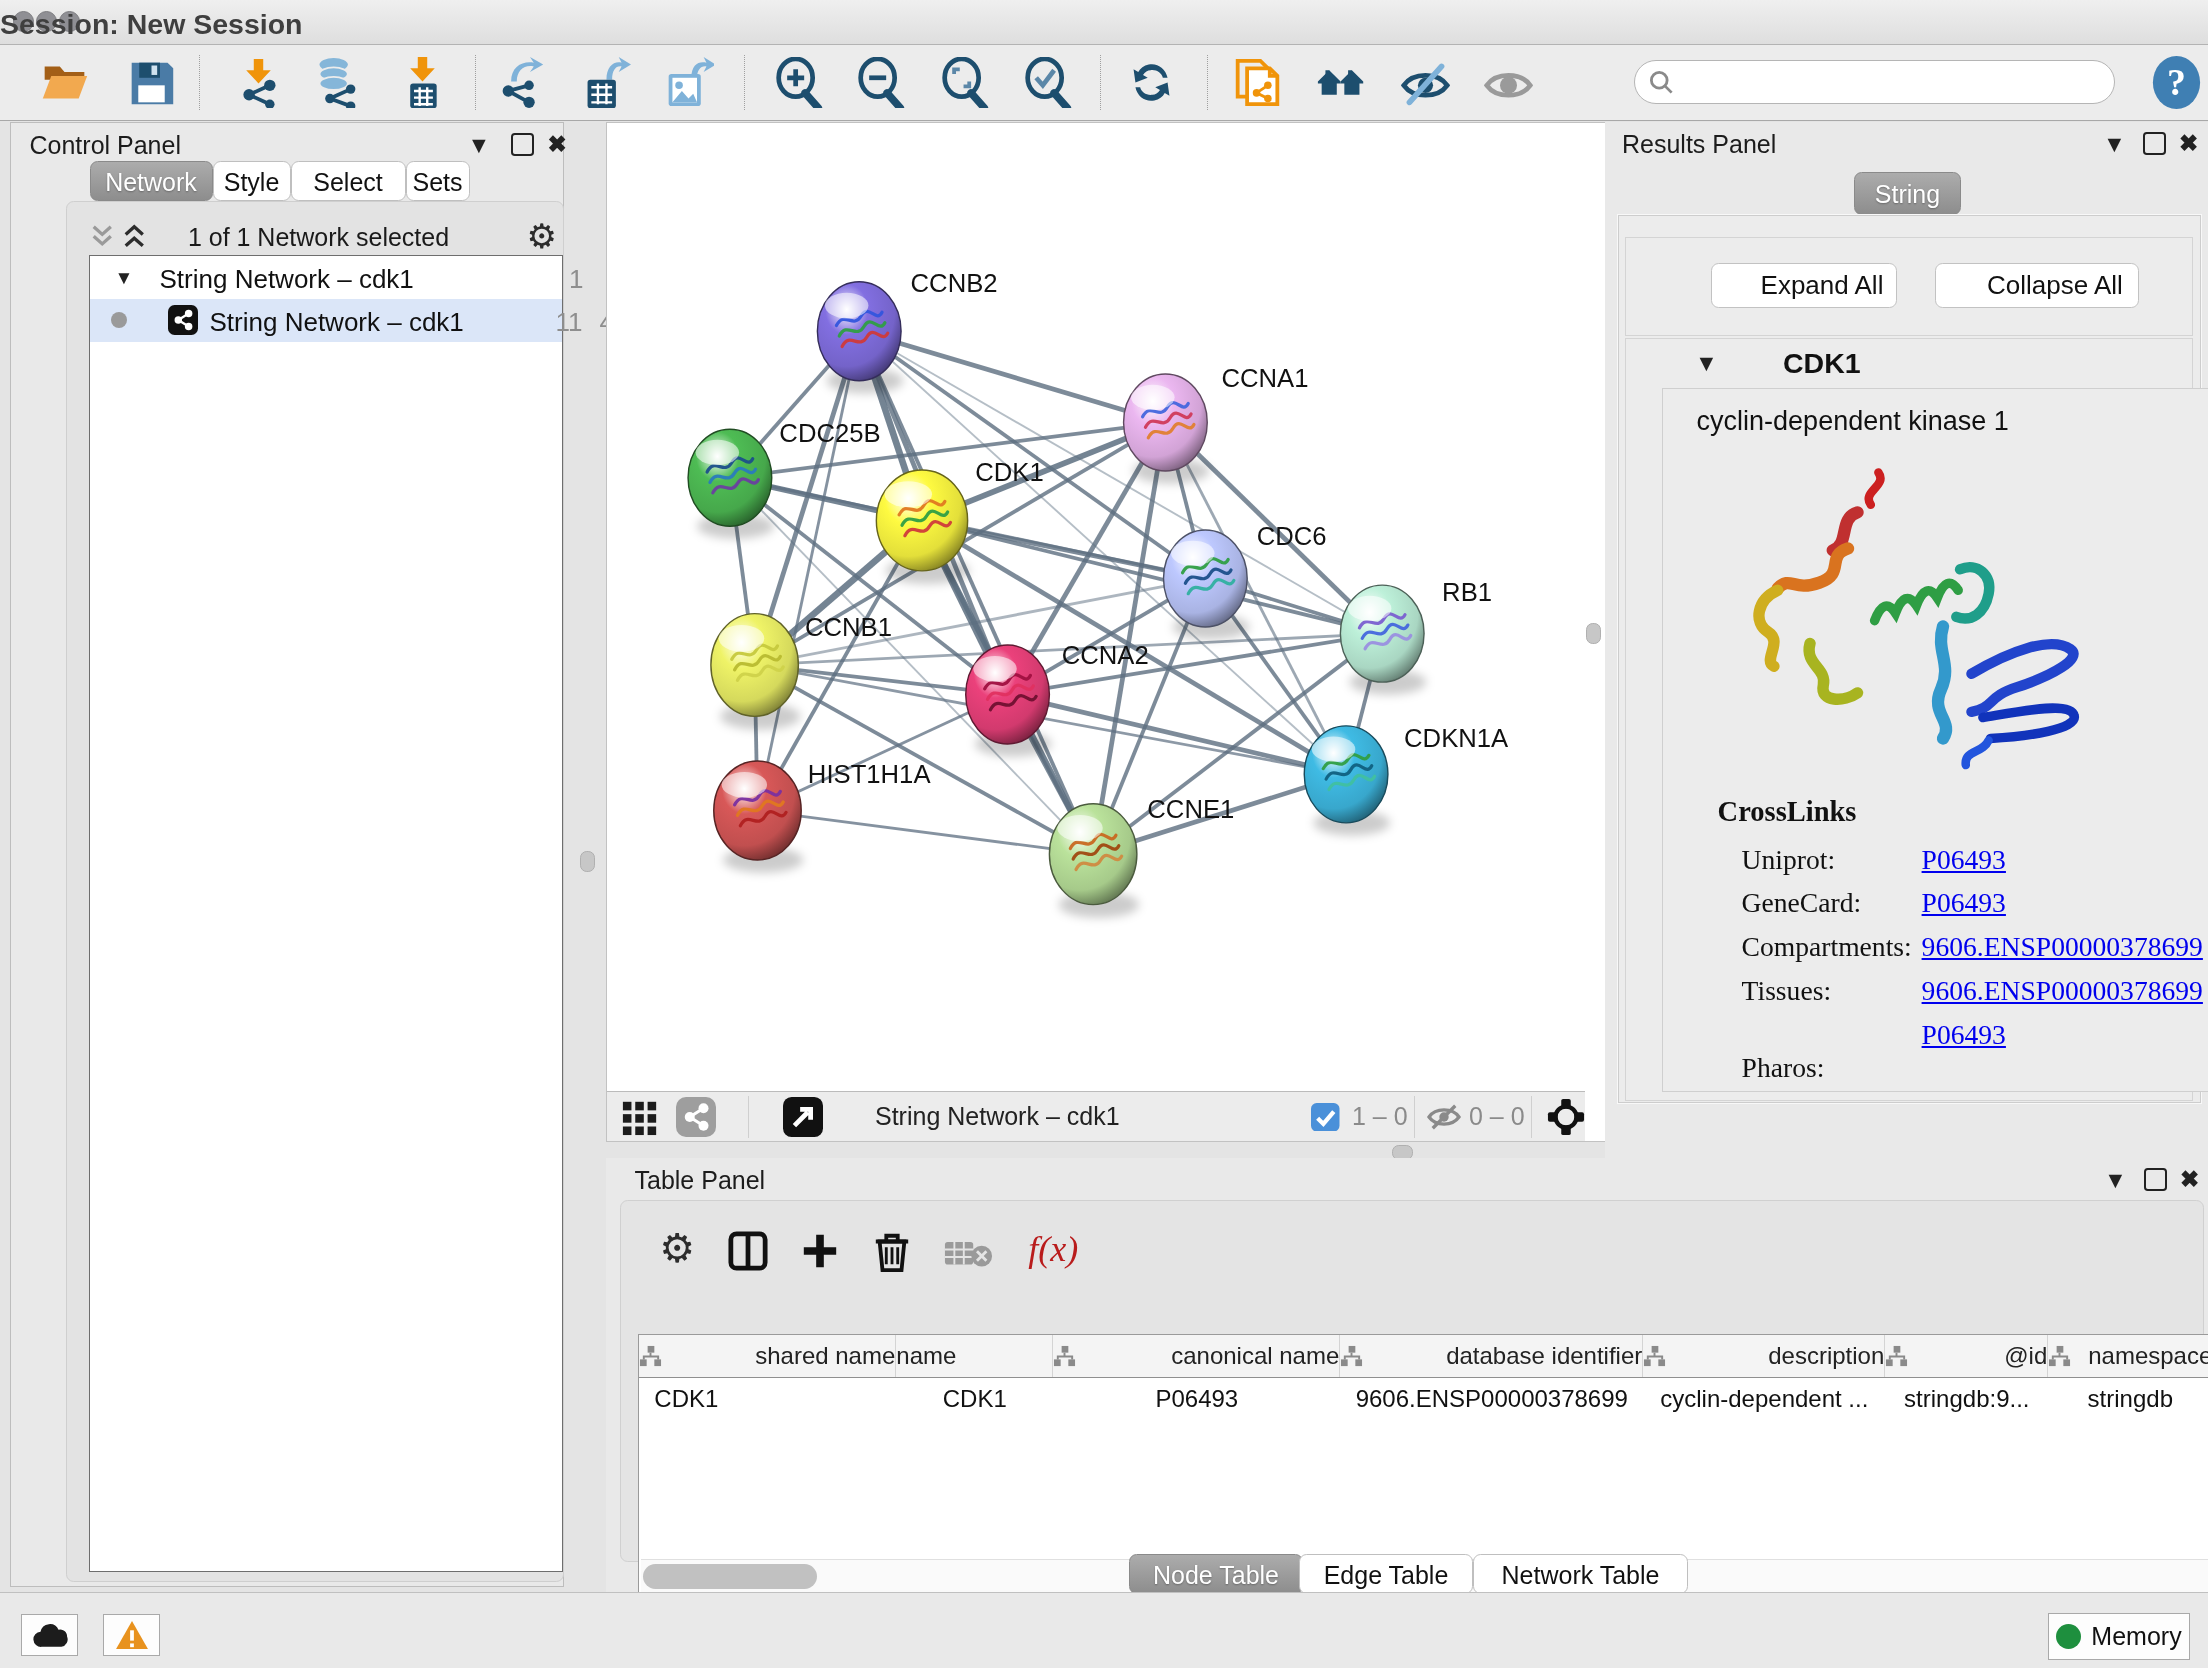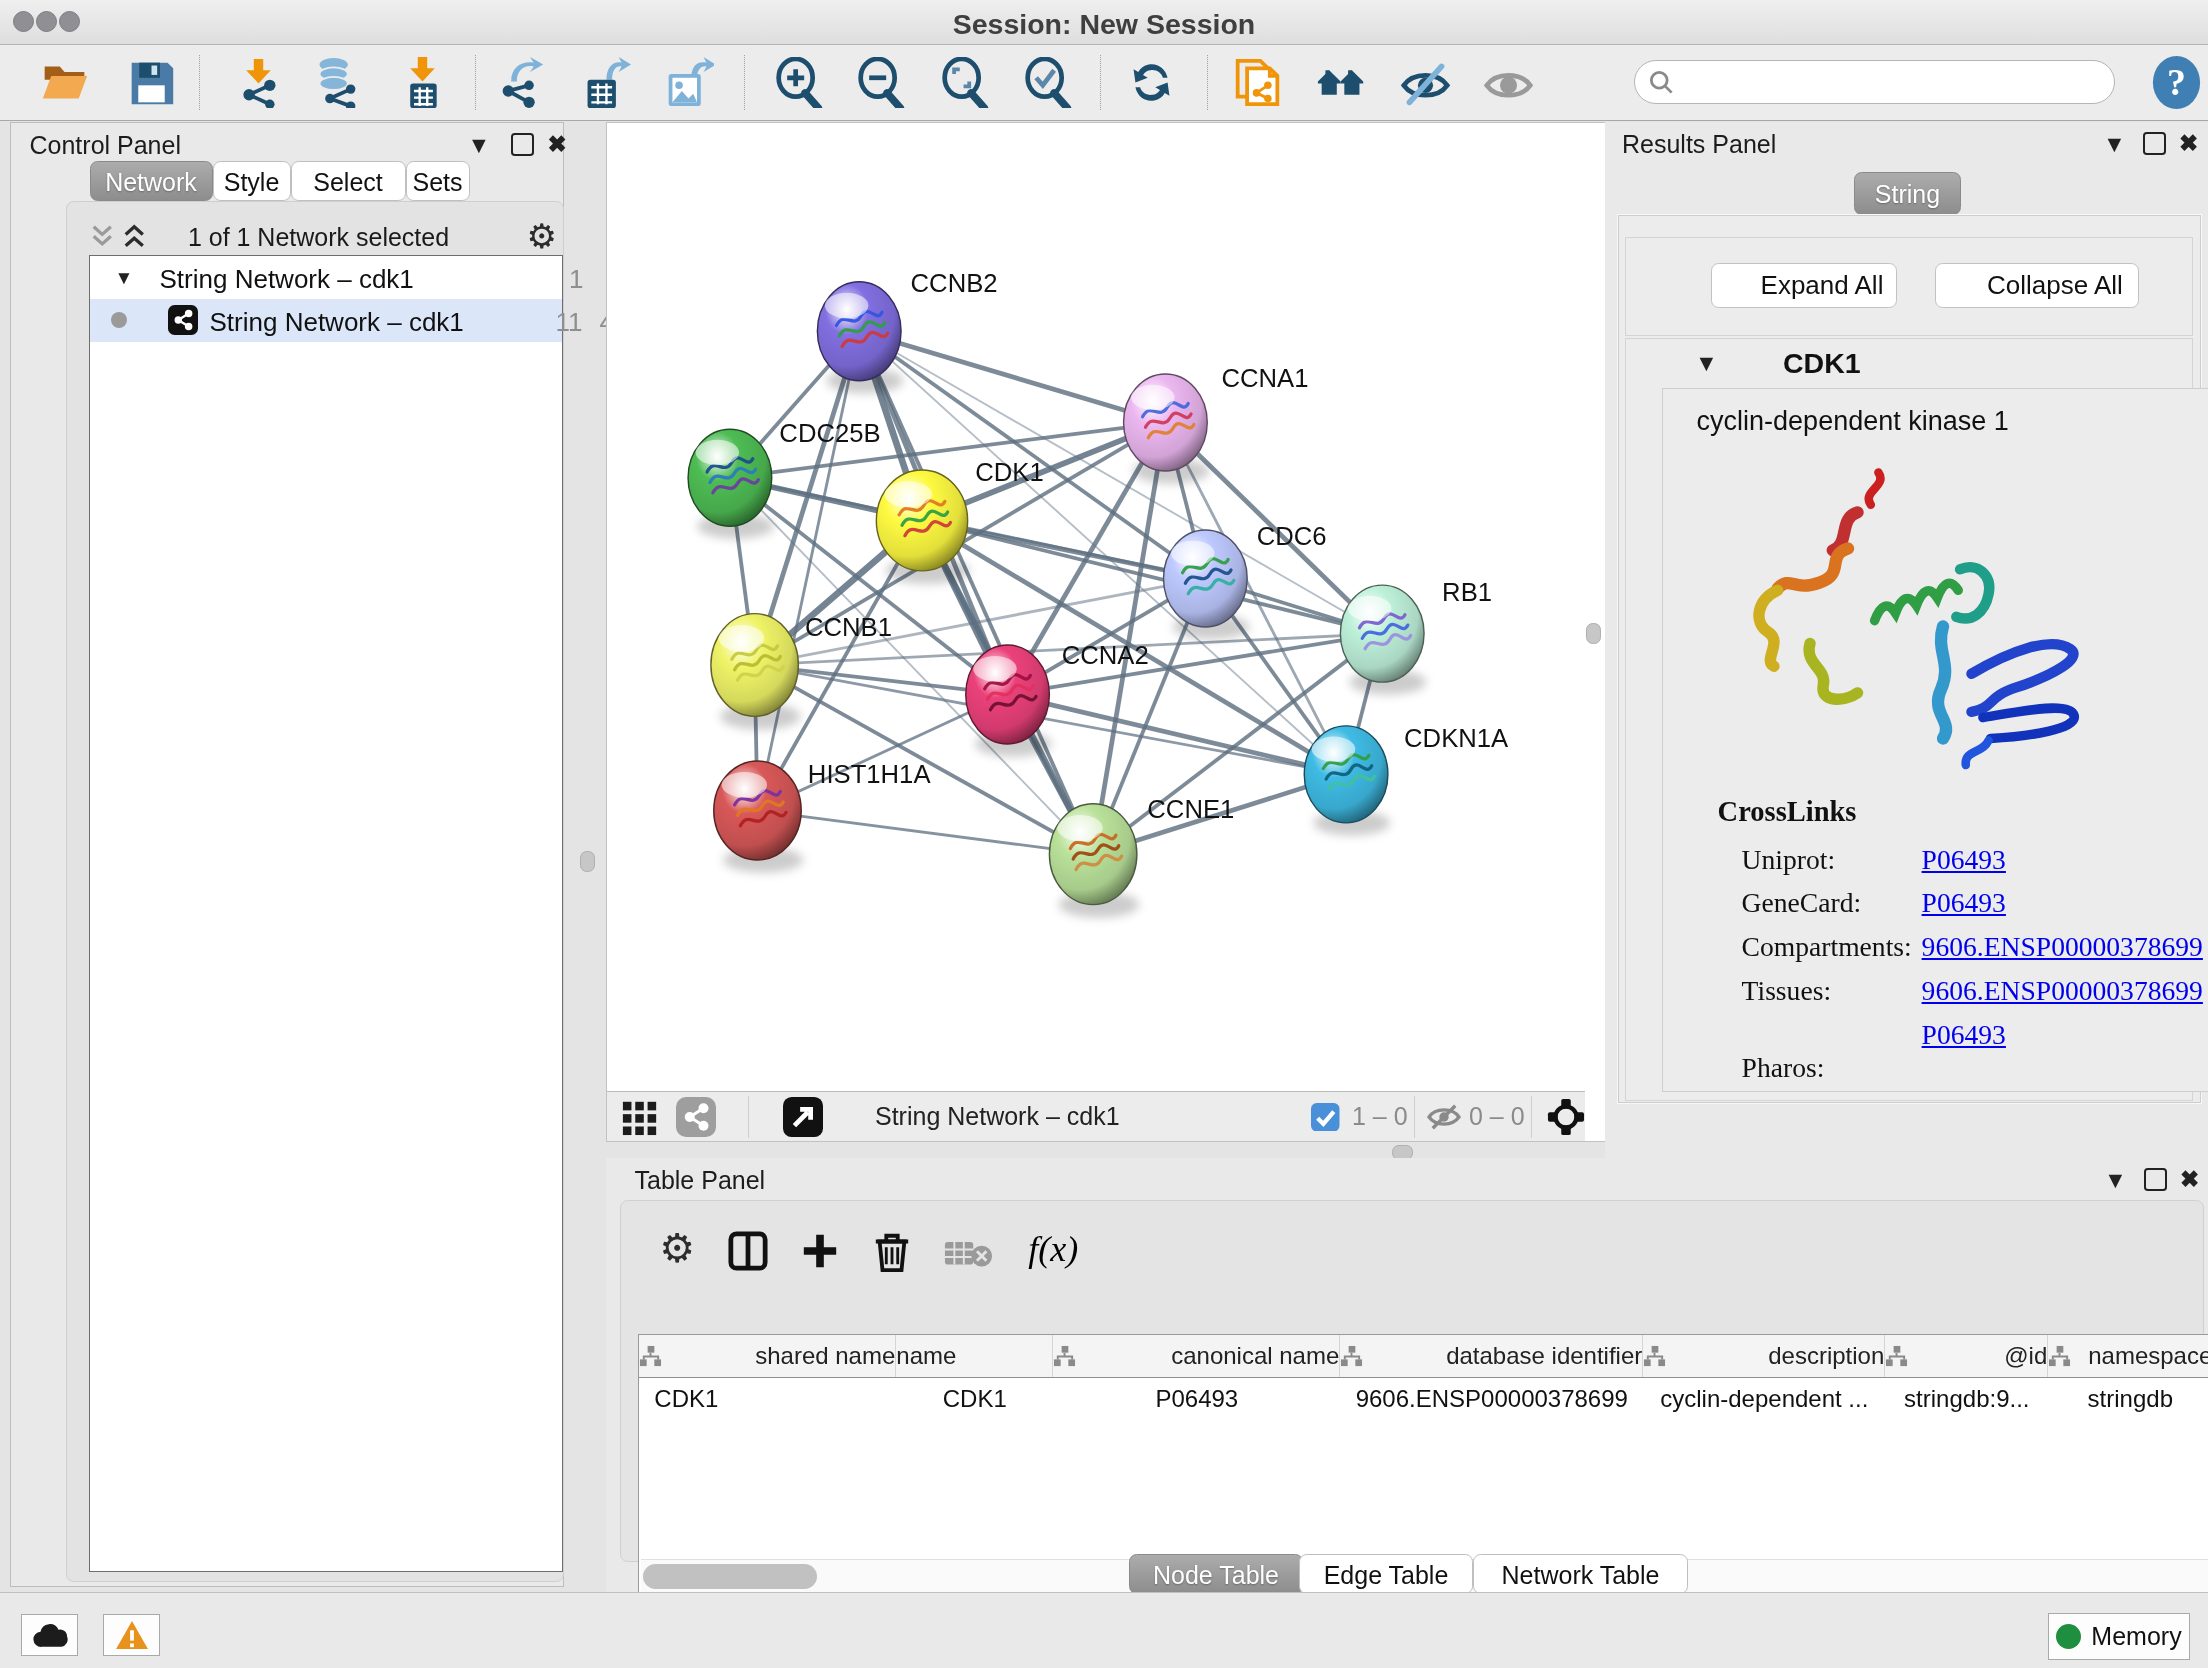--- a/index.html
+++ b/index.html
@@ -1,21 +1,21 @@
 <!DOCTYPE html>
 <html style="font-size:15px"><head>
 <meta charset="utf-8">
 <style>
   html,body{margin:0;padding:0;background:#d8d8d8;}
   #app{position:relative;width:2208px;height:1668px;background:#e4e4e4;font-family:"Liberation Sans",sans-serif;overflow:hidden;-webkit-font-smoothing:antialiased;}
   .abs{position:absolute;}
   
   #titlebar{left:0;top:0;width:2208px;height:44px;background:linear-gradient(#efefef,#dedede);border-bottom:1px solid #b3b3b3;}
   .traffic{width:19px;height:19px;border-radius:50%;background:#8f8f94;border:1px solid #7c7c80;top:10.5px;}
-  #win-title{width:100%;text-align:center;top:7.6px;font-size:28.5px;font-weight:bold;color:#3f3f3f;}
+  #win-title{width:100%;top:7.6px;font-size:28.5px;font-weight:bold;color:#3f3f3f;}
   
   #toolbar{left:0;top:45px;width:2208px;height:75px;background:#ececec;border-bottom:1.9px solid #a8a8a8;}
   .tb-sep{top:9.5px;height:55px;border-left:1.9px dotted #9f9f9f;}
   .tb-icon{top:12.4px;width:51px;height:51px;}
   #search-box{left:1634px;top:15px;width:479px;height:42px;background:#fff;border:1.9px solid #b5b5b5;border-radius:23px;}
   #search-input{position:absolute;left:46px;top:1.9px;width:418px;height:34px;border:none;outline:none;font-size:23px;background:transparent;font-family:"Liberation Sans",sans-serif;}
   
   .panel-title{font-size:25px;color:#1c1c1c;}
   .win-ctl{font-size:23px;color:#222;line-height:23px;cursor:default;}
   .floatbox{width:19px;height:19px;border:2.9px solid #222;border-radius:3.8px;}
@@ -54,21 +54,21 @@
   .td-row{display:flex;height:42px;}
   .td{font-size:24px;color:#111;line-height:42px;text-align:center;overflow:hidden;white-space:nowrap;box-sizing:border-box;}
   .c0{width:257px}.c1{width:157px}.c2{width:287px}.c3{width:303px}.c4{width:242px}.c5{width:163px}.c6{width:164px;border-right:none}
   #h-scroll{left:1.9px;top:224px;width:1568px;height:32px;background:#fafafa;border-top:1px solid #e0e0e0;}
   #h-thumb{left:1.9px;top:3.8px;width:174px;height:25px;background:#c1c1c1;border-radius:12.4px;}
   
   #statusbar{left:0;top:1592px;width:2208px;height:76px;background:#e9e9e9;border-top:1.9px solid #c0c0c0;}
   .sb-btn{background:#fdfdfd;border:1.9px solid #a9a9a9;display:flex;align-items:center;justify-content:center;}
   .split-dot{width:13.3px;height:19px;background:#c7c7c7;border-radius:6.7px;border:1px solid #b0b0b0;}
   .gear{font-size:34px;color:#2c2c2c;line-height:34px;}
-  .gray-ic{color:#000000;font-family:Liberation Serif, serif;}
+  .gray-ic{color:#b91c1c;font-family:Liberation Serif, serif;}
 </style>
 </head>
 <body>
 
 <div id="app">
 
   <div id="titlebar" class="abs">
     <div class="abs traffic" style="left:13.3px"></div>
     <div class="abs traffic" style="left:36px"></div>
     <div class="abs traffic" style="left:59px"></div>

